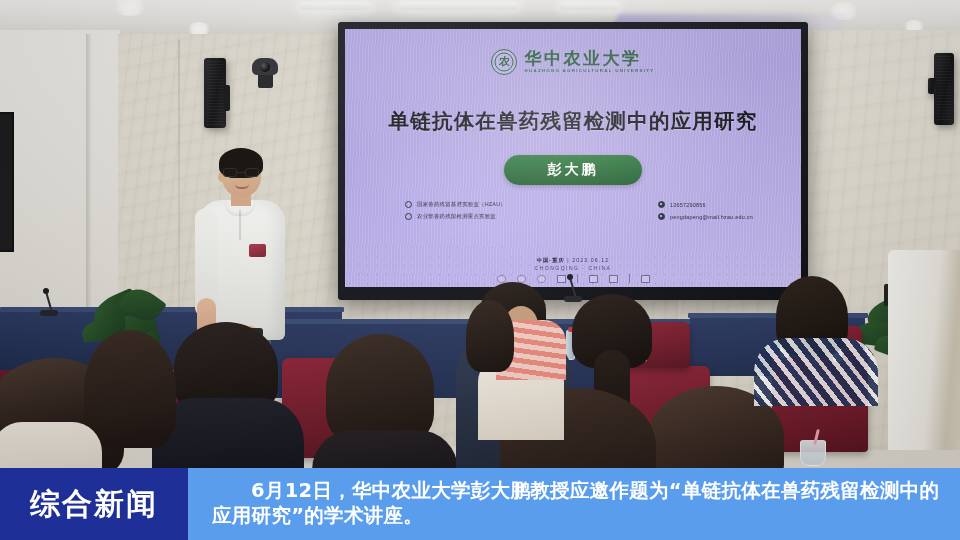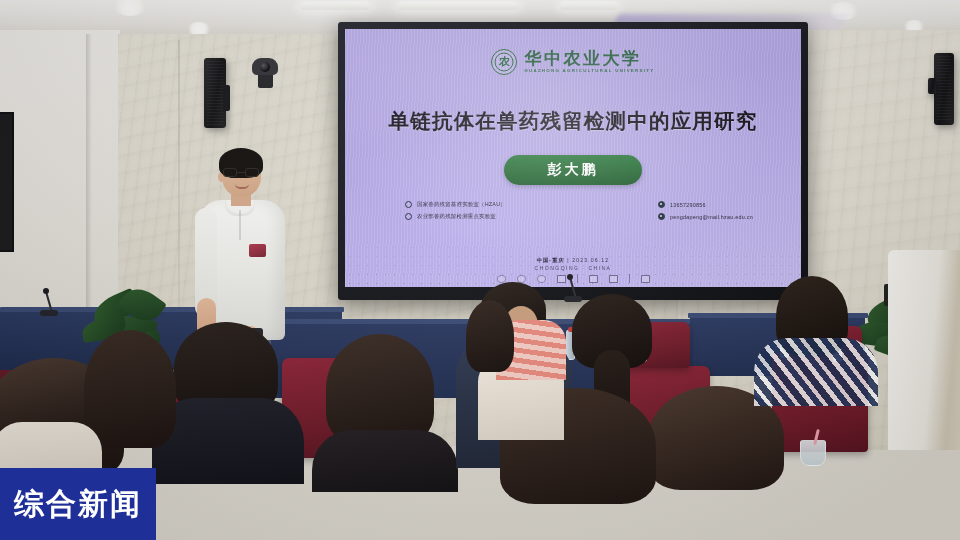--- a/index.html
+++ b/index.html
@@ -286,21 +286,21 @@
   .p-forearm{position:absolute;left:4px;top:150px;width:19px;height:46px;border-radius:11px;background:linear-gradient(170deg,#e5bb9b,#cf9f80);}
   .p-hand{position:absolute;left:40px;top:178px;width:26px;height:18px;border-radius:9px;background:#dfb393;}
   .p-clicker{position:absolute;left:48px;top:180px;width:22px;height:9px;border-radius:3px;background:#24242a;}
   .p-pants{position:absolute;left:22px;top:186px;width:56px;height:66px;border-radius:6px;background:linear-gradient(170deg,#4c5d78,#39465c);}
 
   
   .caption-bar{
     position:absolute;left:0;bottom:0;width:960px;height:72px;display:flex;
   }
   .cap-label{
-    width:156px;flex:0 0 auto;background:#1e2f98;
+    width:188px;flex:0 0 auto;background:#1e2f98;
     display:flex;align-items:center;justify-content:center;
   }
   .cap-label span{
     color:#fff;font-size:30px;font-weight:700;letter-spacing:2px;
     font-family:"DejaVu Sans","Liberation Sans",sans-serif;
   }
   .cap-body{
     flex:1 1 auto;background:#5b9ded;display:flex;align-items:center;
     padding:4px 16px 6px 24px;
   }
@@ -561,15 +561,18 @@
     </div>
 
   </div>
 
   <div class="photo-soften"></div>
 
   <div class="caption-bar">
     <div class="cap-label">
       <span>综合新闻</span>
     </div>
+    <div class="cap-body">
+      <p>6月12日，华中农业大学彭大鹏教授应邀作题为“单链抗体在兽药残留检测中的应用研究”的学术讲座。</p>
+    </div>
   </div>
 
 </div>
 
 </body></html>

